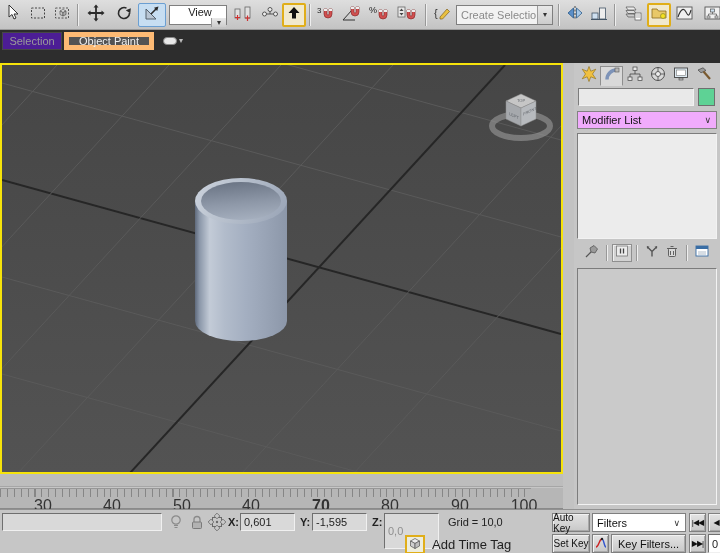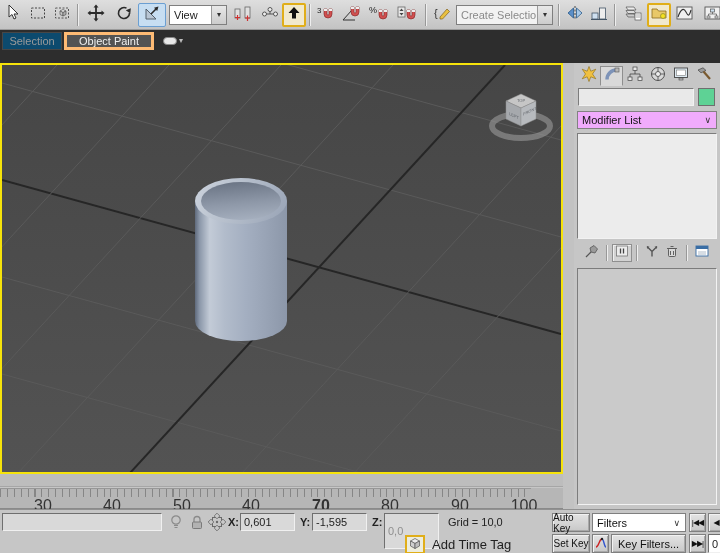--- a/index.html
+++ b/index.html
@@ -40,22 +40,22 @@
     font-size:8px; color:#333;
   }
   .combo.dim { color:#8a8a8a; background:#f2f2f2; }
 
   
   .tabbar { left:0; top:30px; width:720px; height:33px; background:#2d2d2d; }
   .rtab {
     position:absolute; top:2px; height:18px; display:flex; align-items:center; justify-content:center;
     font-size:11px; padding:0 10px;
   }
-  .rtab.inactive { color:#9a9a9a; background:#0c4a6e; border:1px solid #474747; }
-  .rtab.active { color:#efefef; background:#535353; border:3px solid #fdba74; }
+  .rtab.inactive { color:#9a9a9a; background:#4c1d95; border:1px solid #474747; }
+  .rtab.active { color:#efefef; background:#535353; border:5px solid #fdba74; }
   .ribbon-min {
     position:absolute; top:4px; left:158px; width:30px; height:14px;
     display:flex; align-items:center; justify-content:center; gap:2px;
   }
   .pill { width:14px; height:8px; background:#e8e8e8; border-radius:4px; border:1px solid #888; }
   .ribbon-min .car { color:#bbb; font-size:8px; line-height:8px; }
 
   
   .viewport {
     left:0; top:63px; width:563px; height:411px;
@@ -159,21 +159,21 @@
       <polygon points="15.8,4.2 10.8,6.2 15.3,9.6" fill="#2a2a2a"></polygon>
         </svg></span>
   </div>
   <div class="tbtn wide active-blue">
     <span><svg width="18" height="18">
       <polygon points="3,15 13,15 3,5" fill="#b9c6d4" stroke="#55606c" stroke-width="1"></polygon>
       <path d="M8,10 L14,4" stroke="#2a2a2a" stroke-width="1.6"></path>
       <polygon points="15.5,2.5 11,3.8 14.2,7" fill="#2a2a2a"></polygon>
         </svg></span>
   </div>
-  <div class="combo" style="width:58px; margin:0 3px;">
+  <div class="combo" style="width:58px; margin:0 3px;flex-direction:column;">
     <span>View</span>
     <span class="arrowbox">▾</span>
   </div>
   <div class="tbtn wide">
     <span><svg width="22" height="18">
       <rect x="2" y="5" width="5" height="9" fill="#e0e0e0" stroke="#666" stroke-width="0.8"></rect>
       <path d="M4.5,11 v5 M2,13.5 h5" stroke="#d03030" stroke-width="1.2"></path>
       <rect x="12" y="3" width="5" height="11" fill="#e0e0e0" stroke="#666" stroke-width="0.8"></rect>
       <path d="M14.5,11.5 v5.5 M12,14 h5" stroke="#d03030" stroke-width="1.2"></path>
         </svg></span>

